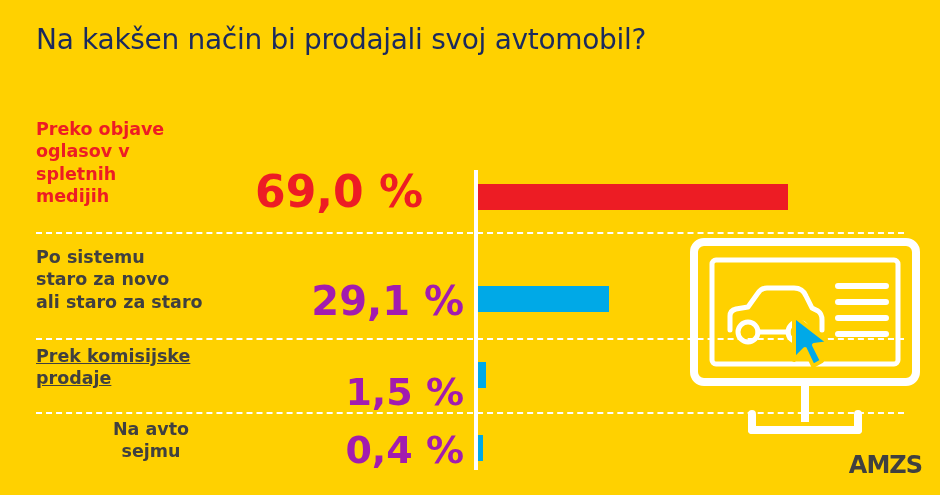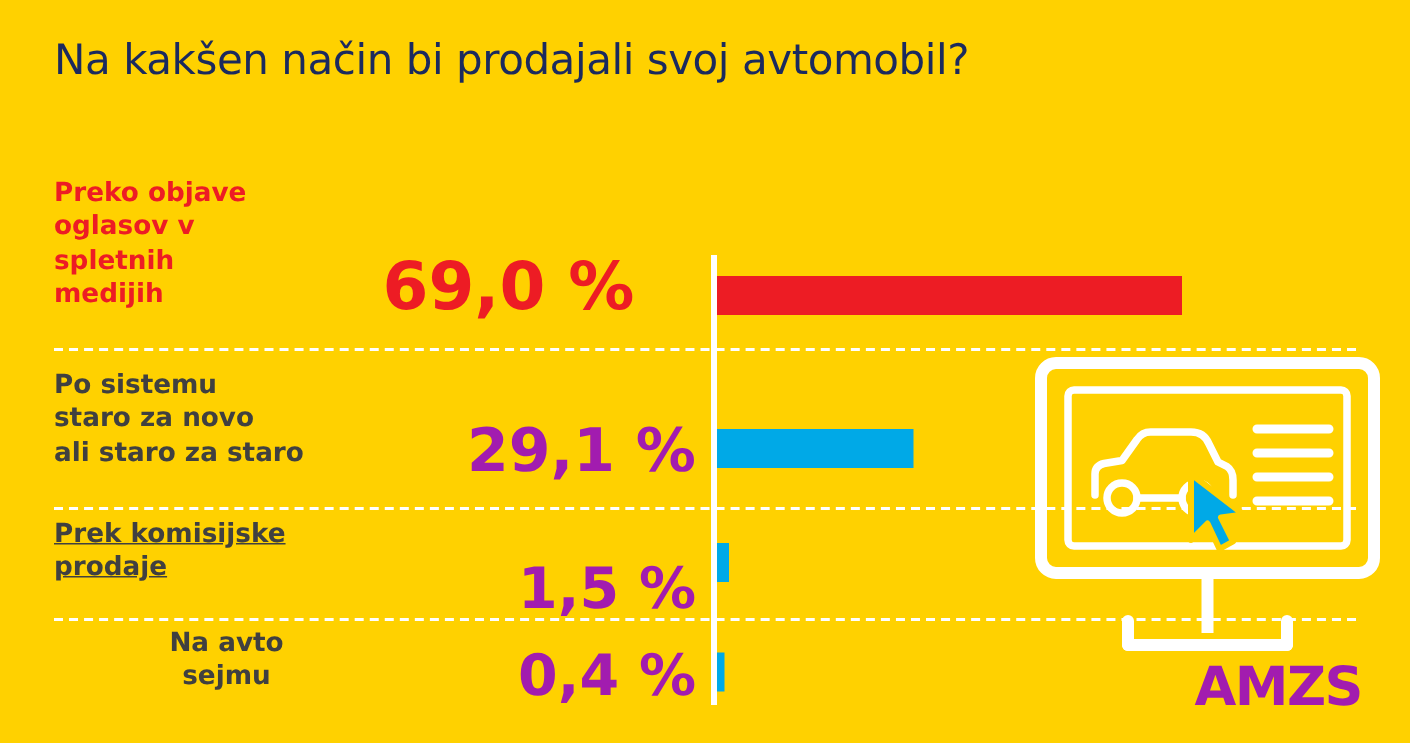--- a/index.html
+++ b/index.html
@@ -88,25 +88,25 @@
     position: absolute;
     left: 690px;
     top: 238px;
     width: 230px;
     height: 210px;
   }
 
   
   #amzs-logo {
     position: absolute;
-    right: 32px;
+    right: 18px;
     bottom: 16px;
-    font-size: 36px;
+    font-size: 24px;
     font-weight: bold;
-    color: #a21caf;
+    color: #404040;
     letter-spacing: -1px;
   }
 </style>
 </head>
 <body>
 
 <div id="infographic">
 
   <div id="chart-title">Na kakšen način bi prodajali svoj avtomobil?</div>
 

